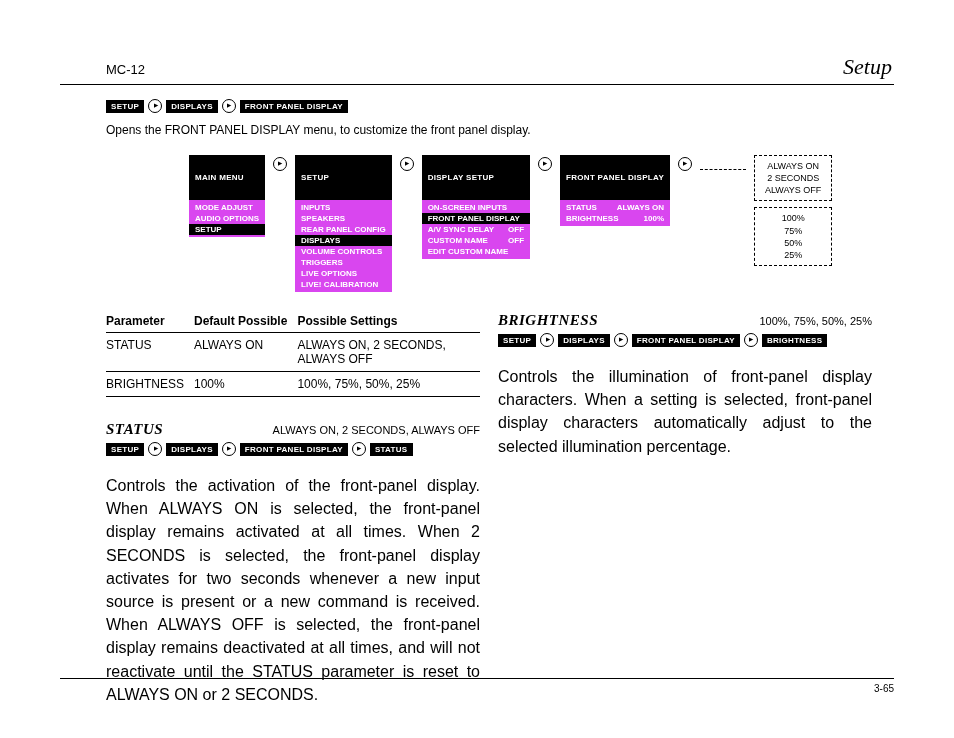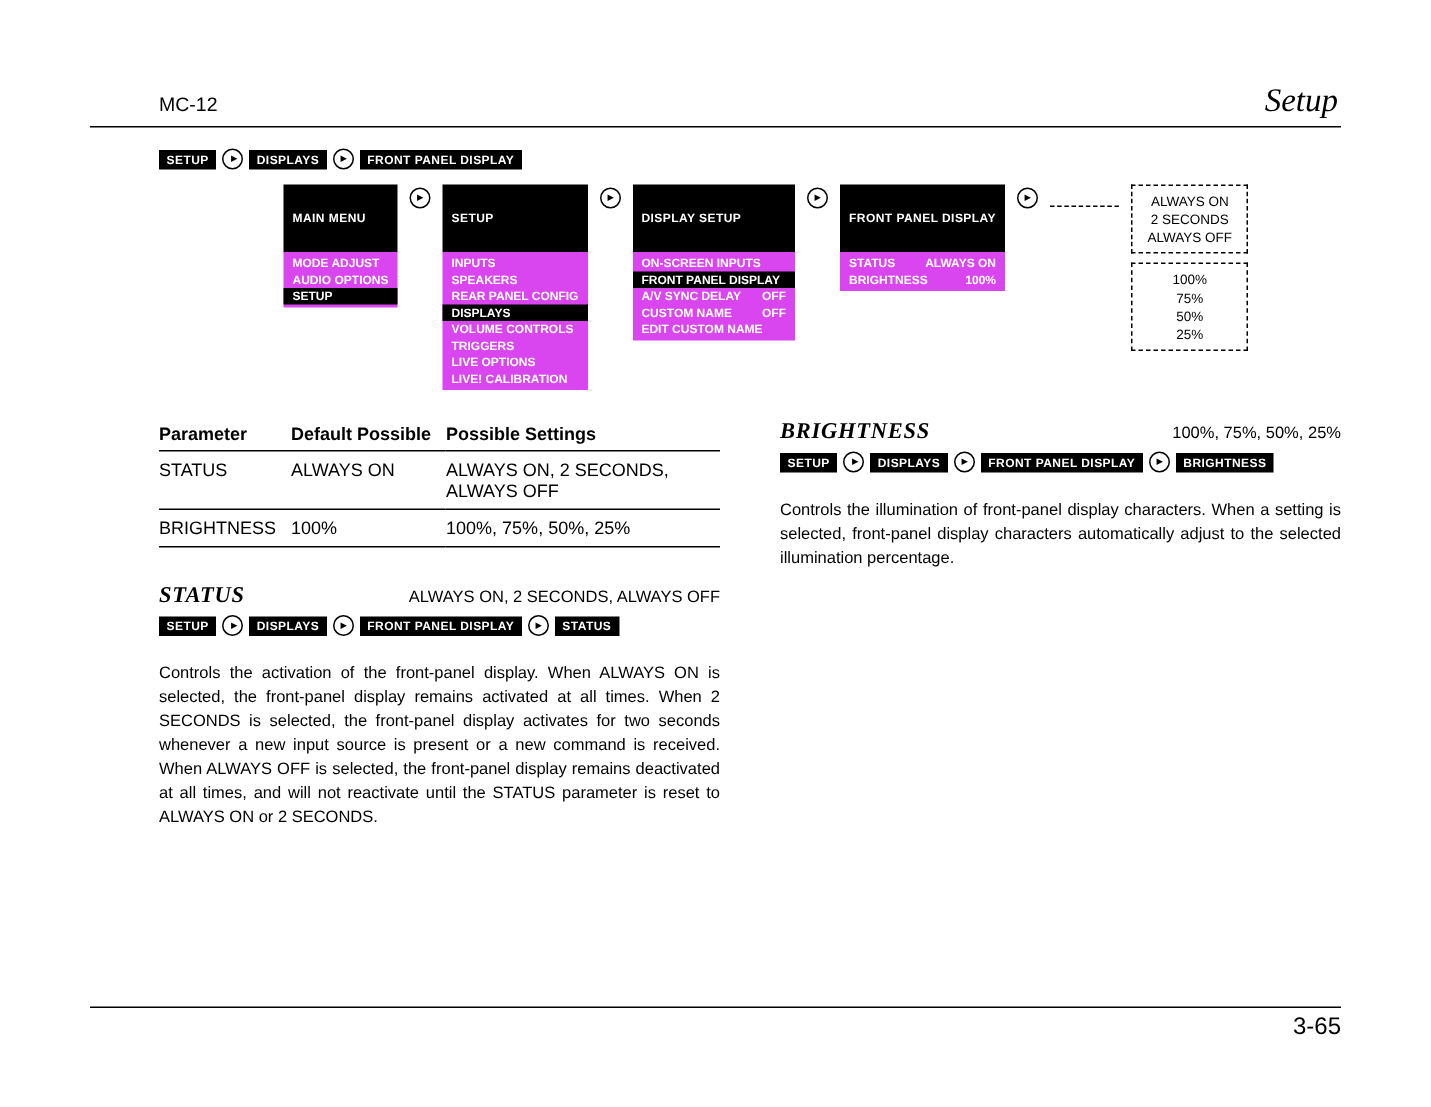--- a/index.html
+++ b/index.html
@@ -50,64 +50,65 @@
   .menubox .body .row.sel{background:#000}
   .menubox .body .row .val{float:right;margin-left:14px}
   .menurow .arrow-ico{margin-top:2px}
   .dashbox{
     border:1px dashed #000;font-size:9px;text-align:center;
     padding:4px 10px;white-space:nowrap;line-height:1.35;
   }
   .dashcol{display:flex;flex-direction:column;gap:6px}
   .dashgap{display:inline-block;border-top:1px dashed #000;width:46px;height:0;margin-top:14px}
   
-  .cols{display:flex;gap:40px;margin-left:46px;margin-top:20px}
+  .cols{display:flex;gap:18px;margin-left:46px;margin-top:20px}
   .col{width:374px;font-size:12px}
   table.params{border-collapse:collapse;width:100%;font-size:12px;margin-bottom:24px}
   table.params th{
     text-align:left;font-weight:700;border-bottom:1.2px solid #000;
     padding:2px 10px 4px 0;white-space:nowrap;
   }
   table.params td{
     border-bottom:1px solid #000;padding:5px 10px 5px 0;vertical-align:top;
   }
   .subhead{
     display:flex;justify-content:space-between;align-items:baseline;
     margin-bottom:4px;
   }
   .subhead .name{
     font-family:"Times New Roman",serif;font-style:italic;font-weight:700;
     font-size:15px;text-transform:uppercase;letter-spacing:.5px;
   }
   .subhead .opts{font-size:11px}
-  .bodytext{font-size:11px;line-height:1.45;text-align:justify;margin-top:18px}
+  .bodytext{font-size:16px;line-height:1.45;text-align:justify;margin-top:18px}
   .footer{
     position:absolute;left:60px;right:60px;bottom:44px;
     border-top:1.5px solid #000;padding-top:4px;
-    text-align:right;font-size:16px;
+    text-align:right;font-size:10px;
   }
 </style>
 </head>
 <body>
 
 <div class="page">
   <div class="runhead">
     <span class="left">MC-12</span>
     <span class="right">Setup</span>
   </div>
 
 
   <div class="crumbrow">
     <span class="pill">SETUP</span>
     <span class="arrow-ico"></span>
     <span class="pill">DISPLAYS</span>
     <span class="arrow-ico"></span>
     <span class="pill">FRONT PANEL DISPLAY</span>
   </div>
 
+  <p class="intro">Opens the FRONT PANEL DISPLAY menu, to customize the front panel display.</p>
 
   <div class="menurow">
     <div style="width:75px"></div>
     <div class="menubox">
       <div class="title">MAIN MENU</div>
       <div class="body" id="menu-main-body">
           <div class="row">MODE ADJUST</div>
           <div class="row">AUDIO OPTIONS</div>
           <div class="row sel">SETUP</div>
         </div>

